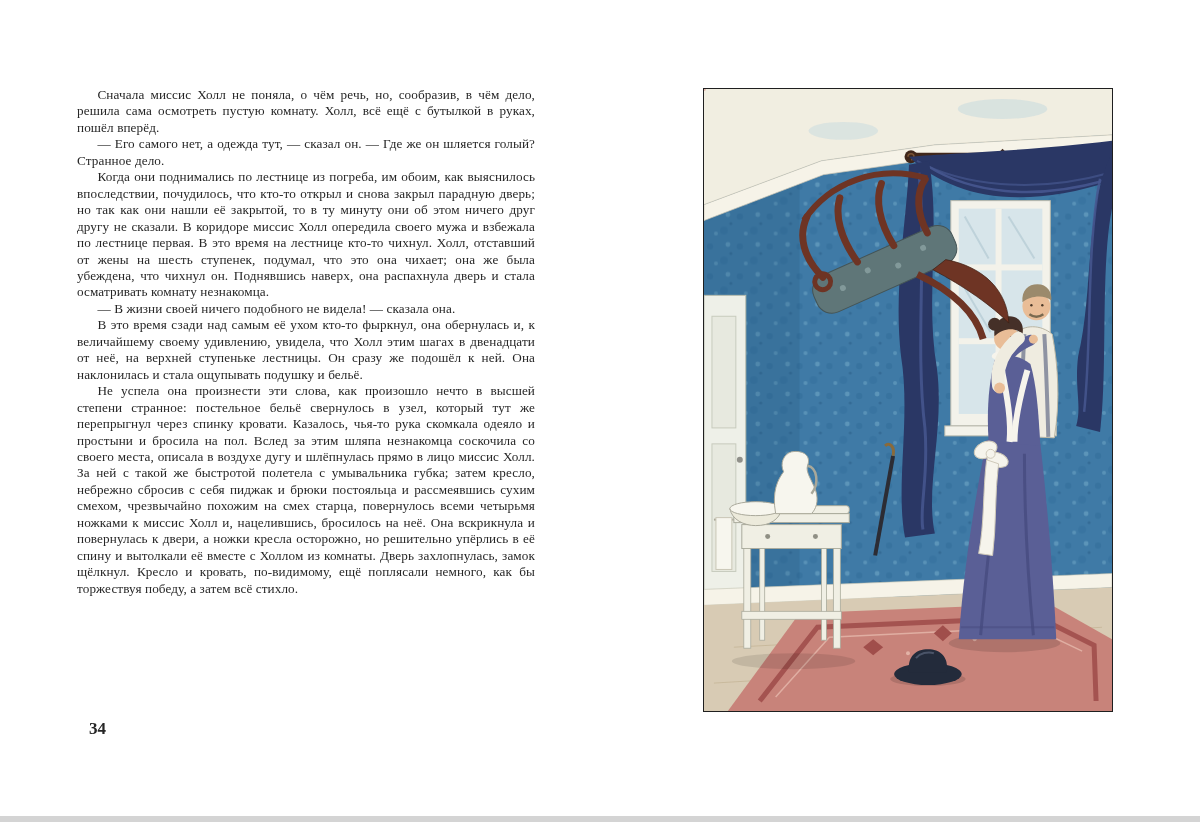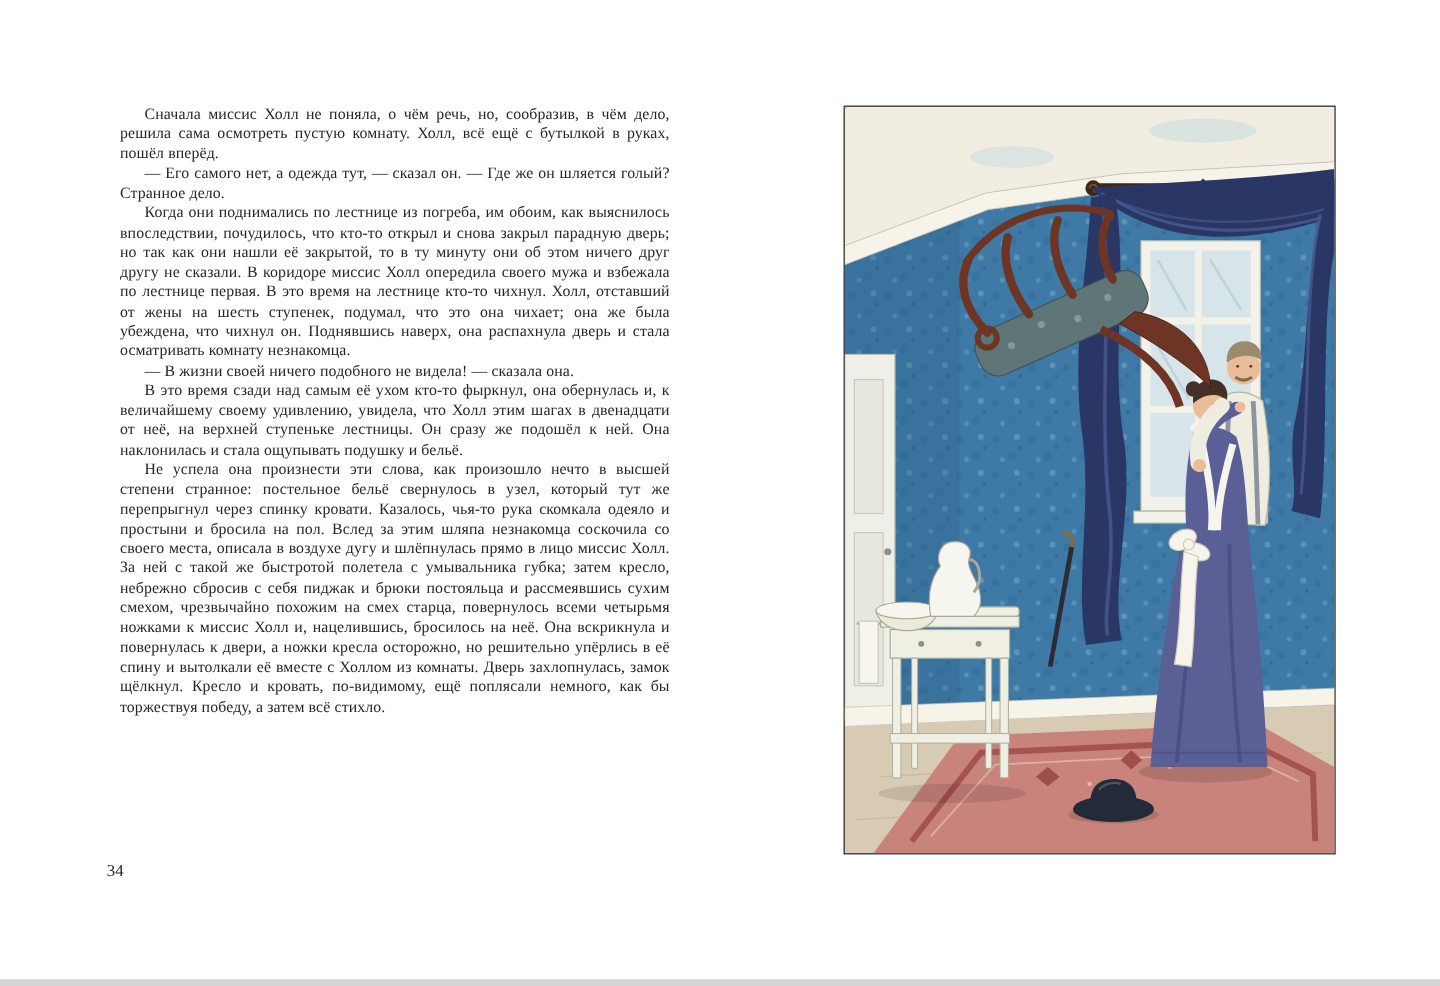--- a/index.html
+++ b/index.html
@@ -6,25 +6,25 @@
   html,body{width:1200px;height:822px}
   body{
     background:#ffffff;
     font-family:"Liberation Serif","DejaVu Serif",serif;
     color:var(--ink,#262626);
   }
   .spread{position:relative;width:1200px;height:822px;background:var(--paper,#ffffff);overflow:hidden}
 
   
   .text-block{
-    position:absolute;left:100px;top:87px;width:458px;
+    position:absolute;left:77px;top:87px;width:458px;
     text-align:justify;font-size:13.2px;line-height:16.45px;letter-spacing:.1px;
   }
   .text-block p{text-indent:1.55em;margin:0}
-  .page-number{position:absolute;left:89px;top:719px;font-size:14px;font-weight:normal}
+  .page-number{position:absolute;left:89px;top:719px;font-size:17px;font-weight:bold}
 
   
   .plate{
     position:absolute;left:703px;top:88px;width:410px;height:624px;
     border:1.5px solid #1f1f1f;background:#e9e2d2;
   }
   .plate svg{display:block;width:100%;height:100%}
 
   .scan-edge{position:absolute;left:0;right:0;bottom:0;height:6px;background:#d4d4d4}
 

